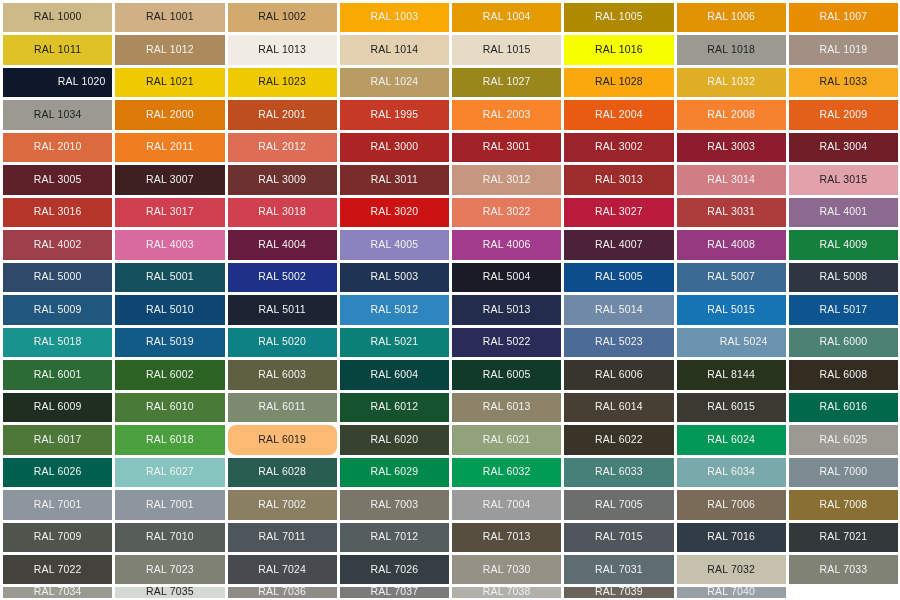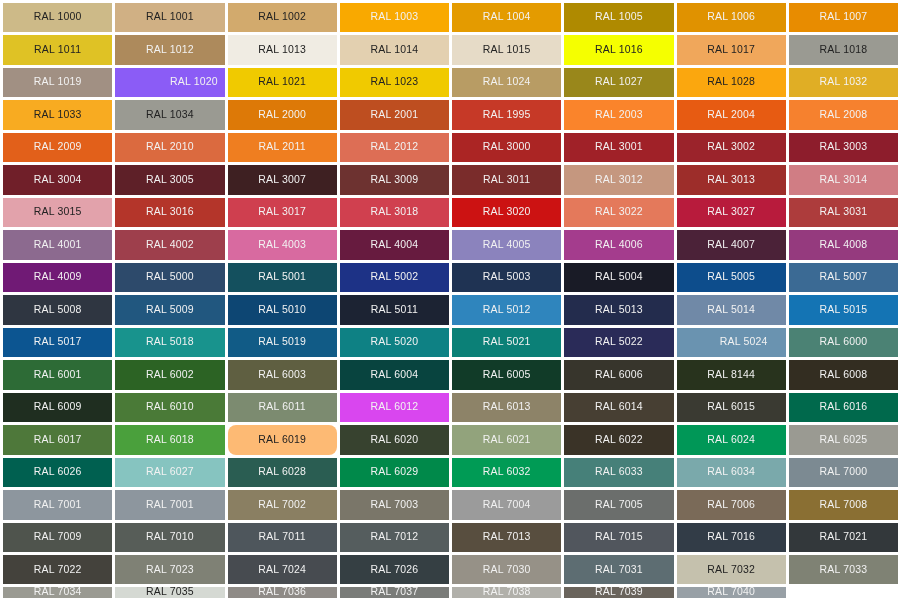--- a/index.html
+++ b/index.html
@@ -86,30 +86,27 @@
     </div>
     <div class="swatch dark-text" style="background-color: rgb(227, 208, 176);">
       <span class="swatch-label">RAL 1014</span>
     </div>
     <div class="swatch dark-text" style="background-color: rgb(230, 219, 199);">
       <span class="swatch-label">RAL 1015</span>
     </div>
     <div class="swatch dark-text" style="background-color: rgb(245, 255, 0);">
       <span class="swatch-label">RAL 1016</span>
     </div>
-    <div class="swatch dark-text" style="background-color: rgb(240, 167, 91);">
-      <span class="swatch-label">RAL 1017</span>
-    </div>
     <div class="swatch dark-text" style="background-color: rgb(154, 154, 146);">
       <span class="swatch-label">RAL 1018</span>
     </div>
     <div class="swatch light-text" style="background-color: rgb(161, 144, 131);">
       <span class="swatch-label">RAL 1019</span>
     </div>
-    <div class="swatch light-text" style="background-color: #8b5cf6; padding-left: 48px;">
+    <div class="swatch light-text" style="background-color: #0f172a; padding-left: 48px;">
       <span class="swatch-label">RAL 1020</span>
     </div>
     <div class="swatch dark-text" style="background-color: rgb(240, 202, 0);">
       <span class="swatch-label">RAL 1021</span>
     </div>
     <div class="swatch dark-text" style="background-color: rgb(240, 202, 0);">
       <span class="swatch-label">RAL 1023</span>
     </div>
     <div class="swatch light-text" style="background-color: rgb(184, 156, 100);">
       <span class="swatch-label">RAL 1024</span>
@@ -236,21 +233,21 @@
     </div>
     <div class="swatch light-text" style="background-color: rgb(164, 60, 141);">
       <span class="swatch-label">RAL 4006</span>
     </div>
     <div class="swatch light-text" style="background-color: rgb(75, 34, 56);">
       <span class="swatch-label">RAL 4007</span>
     </div>
     <div class="swatch light-text" style="background-color: rgb(149, 58, 126);">
       <span class="swatch-label">RAL 4008</span>
     </div>
-    <div class="swatch light-text" style="background-color: #701a75;">
+    <div class="swatch light-text" style="background-color: #15803d;">
       <span class="swatch-label">RAL 4009</span>
     </div>
     <div class="swatch light-text" style="background-color: rgb(45, 74, 107);">
       <span class="swatch-label">RAL 5000</span>
     </div>
     <div class="swatch light-text" style="background-color: rgb(20, 80, 94);">
       <span class="swatch-label">RAL 5001</span>
     </div>
     <div class="swatch light-text" style="background-color: rgb(29, 50, 134);">
       <span class="swatch-label">RAL 5002</span>
@@ -302,20 +299,23 @@
     </div>
     <div class="swatch light-text" style="background-color: rgb(14, 129, 132);">
       <span class="swatch-label">RAL 5020</span>
     </div>
     <div class="swatch light-text" style="background-color: rgb(11, 128, 119);">
       <span class="swatch-label">RAL 5021</span>
     </div>
     <div class="swatch light-text" style="background-color: rgb(42, 43, 88);">
       <span class="swatch-label">RAL 5022</span>
     </div>
+    <div class="swatch light-text" style="background-color: rgb(76, 107, 150);">
+      <span class="swatch-label">RAL 5023</span>
+    </div>
     <div class="swatch light-text" style="background-color: rgb(106, 147, 176); padding-left: 25px;">
       <span class="swatch-label">RAL 5024</span>
     </div>
     <div class="swatch light-text" style="background-color: rgb(75, 130, 116);">
       <span class="swatch-label">RAL 6000</span>
     </div>
     <div class="swatch light-text" style="background-color: rgb(45, 107, 54);">
       <span class="swatch-label">RAL 6001</span>
     </div>
     <div class="swatch light-text" style="background-color: rgb(44, 99, 36);">
@@ -341,21 +341,21 @@
     </div>
     <div class="swatch light-text" style="background-color: rgb(31, 46, 32);">
       <span class="swatch-label">RAL 6009</span>
     </div>
     <div class="swatch light-text" style="background-color: rgb(74, 122, 55);">
       <span class="swatch-label">RAL 6010</span>
     </div>
     <div class="swatch light-text" style="background-color: rgb(124, 139, 112);">
       <span class="swatch-label">RAL 6011</span>
     </div>
-    <div class="swatch light-text" style="background-color: #d946ef; align-items: center;">
+    <div class="swatch light-text" style="background-color: #14532d; align-items: center;">
       <span class="swatch-label">RAL 6012</span>
     </div>
     <div class="swatch light-text" style="background-color: rgb(141, 131, 104);">
       <span class="swatch-label">RAL 6013</span>
     </div>
     <div class="swatch light-text" style="background-color: rgb(71, 63, 51);">
       <span class="swatch-label">RAL 6014</span>
     </div>
     <div class="swatch light-text" style="background-color: rgb(58, 58, 50);">
       <span class="swatch-label">RAL 6015</span>

